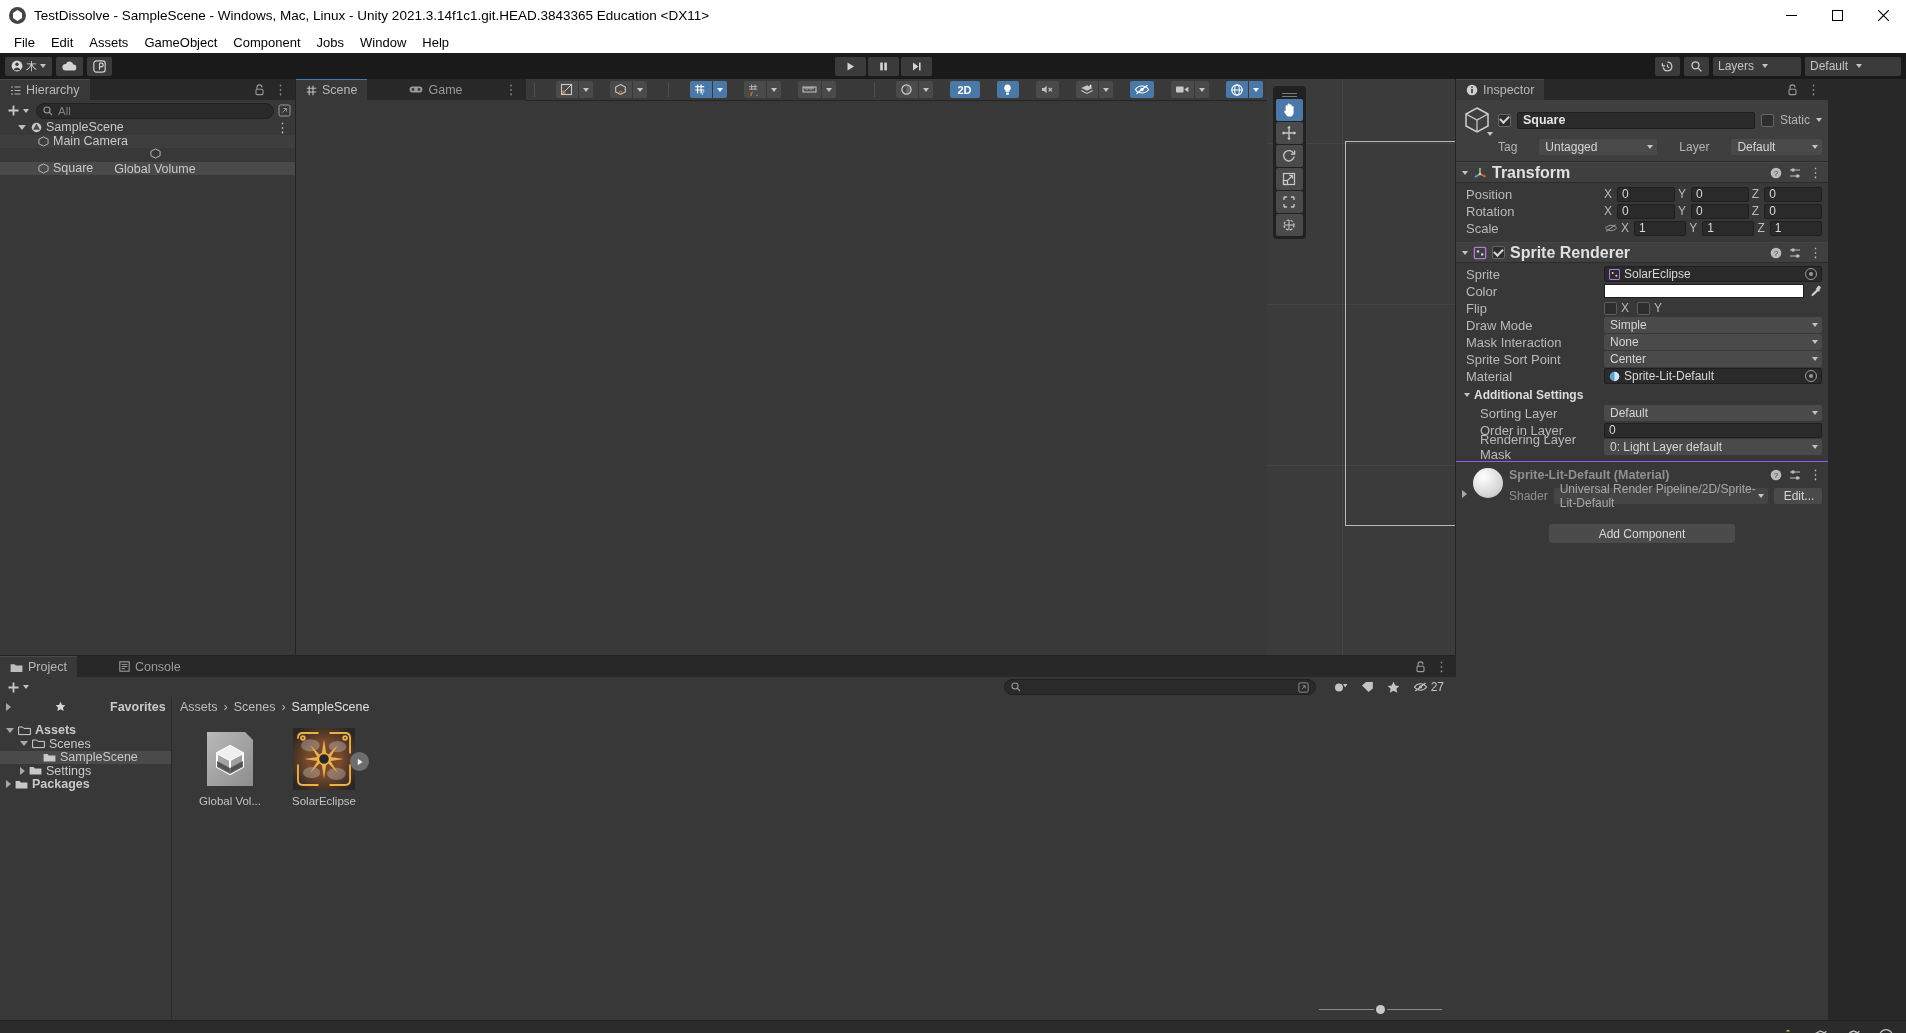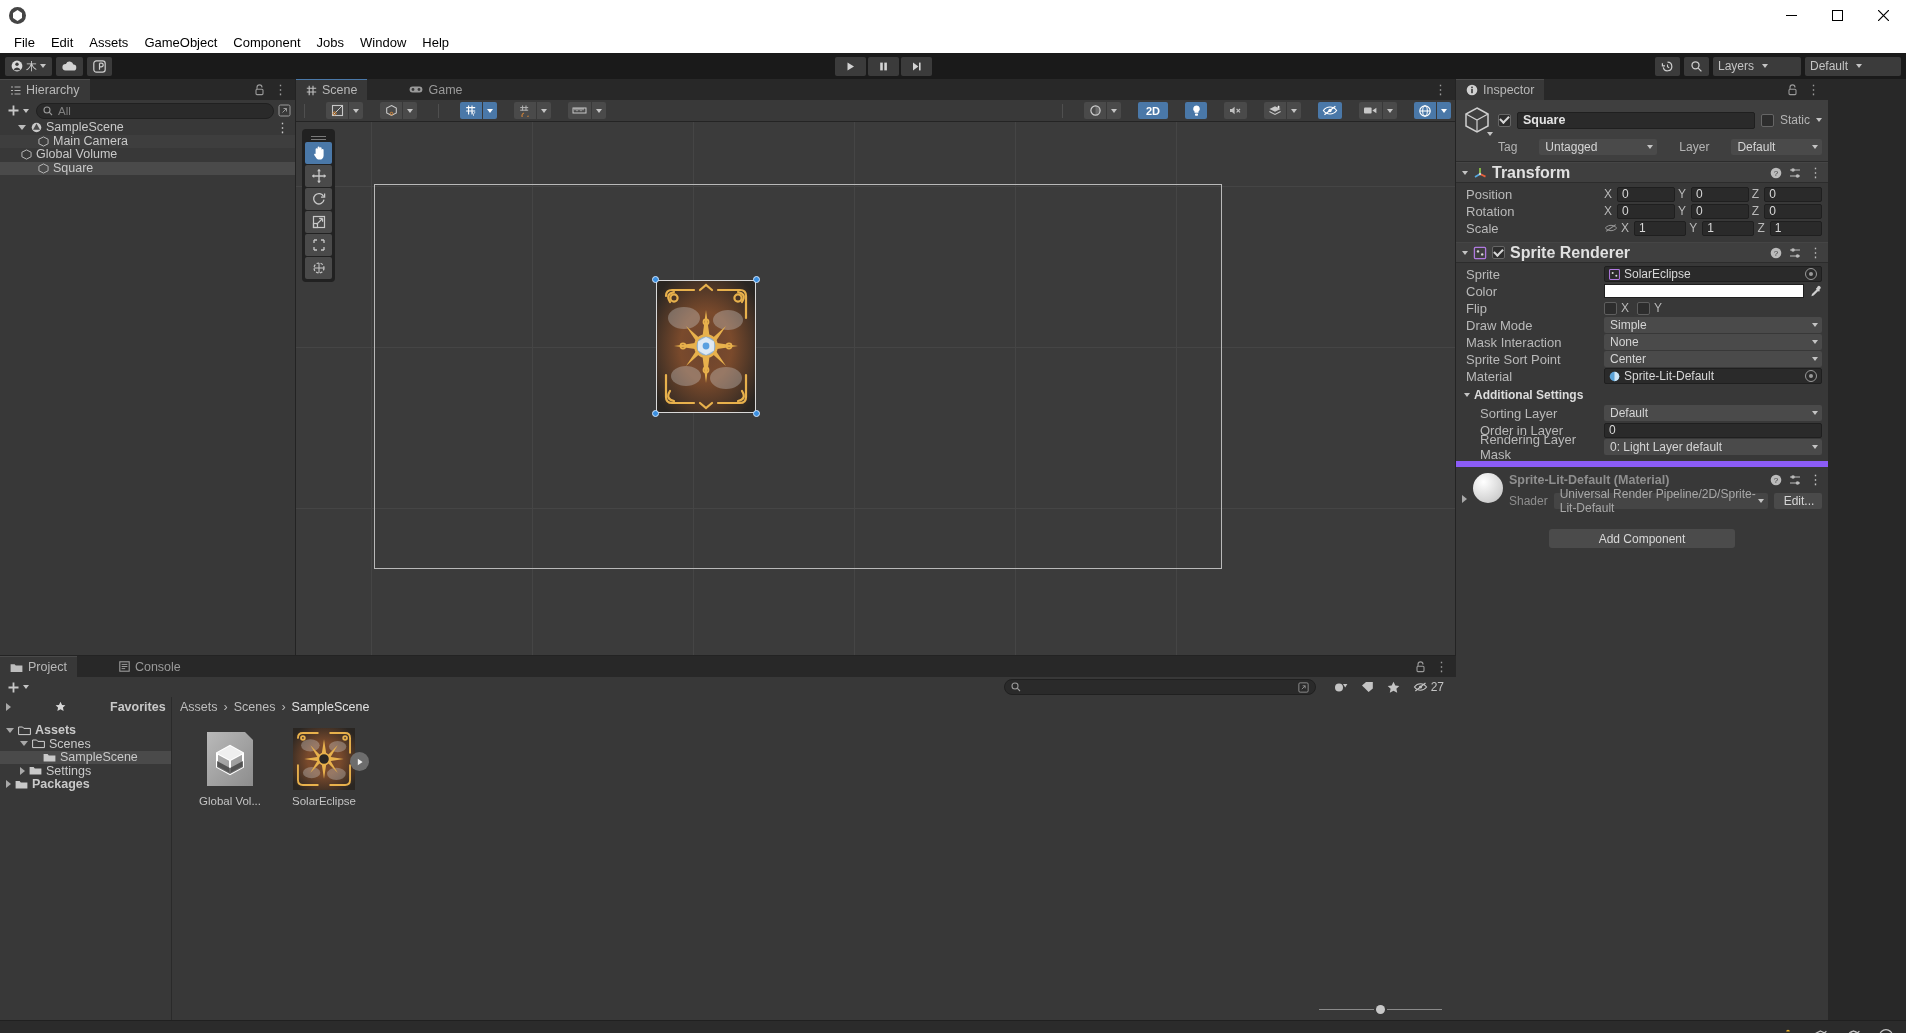--- a/index.html
+++ b/index.html
@@ -100,21 +100,21 @@
   .h-row {
     height: 13.5px; display: flex; align-items: center; gap: 4px;
     font-size: 12.5px; color: #c9c9c9; padding-right: 6px; line-height: 13.5px;
   }
   .h-row.alt { background: #3e3e3e; }
   .h-row.selected { background: #4a4a4a; }
   .h-arrow { width: 0;height:0;border-left:4px solid transparent;border-right:4px solid transparent;border-top:5px solid #bbb; margin-right:1px; }
   .cube-ico { width:11px; height:11px; flex:none; }
 
   
-  #sceneview { flex: 1; display: flex; flex-direction: column; border-right:1px solid #232323;}
+  #sceneview { flex: 1; display: flex; flex-direction: row; border-right:1px solid #232323;}
   .scene-toolbar {
     height: 22px; background: #393939; display: flex; align-items: center;
     padding: 0 4px; gap: 17px; flex: none; border-bottom:1px solid #242424;
   }
   .st-btn {
     height: 17px; min-width: 22px; background: #4a4a4a; border-radius: 2px;
     display: flex; align-items: center; justify-content: center; padding: 0 4px;
     color: #c8c8c8; font-size: 11px;
   }
   .st-btn.on { background: #4a78a8; color: #fff; }
@@ -188,21 +188,21 @@
   }
   .objfield {
     flex:1; height:16px; background:#2a2a2a; border:1px solid #1f1f1f; border-radius:2px;
     display:flex; align-items:center; padding:0 4px; gap:4px; font-size:12px; color:#d8d8d8;
   }
   .radio-o { width:12px;height:12px;border-radius:50%;border:1.5px solid #9a9a9a; position:relative; flex:none;}
   .radio-o::after{content:"";position:absolute;left:3px;top:3px;width:4px;height:4px;border-radius:50%;background:#9a9a9a;}
   .colorfield { flex:1; height:14px; background:#ffffff; border:1px solid #1f1f1f; }
   .flipbox { width:13px;height:13px;background:#2d2d2d;border:1px solid #5e5e5e;border-radius:2px;flex:none;}
   .sub-head { display:flex; align-items:center; gap:4px; font-weight:bold; font-size:12px; color:#dcdcdc; margin:4px 0 3px 2px;}
-  .matblock { border-top:6px solid #8b5cf6; padding:6px; display:flex; gap:6px; align-items:flex-start; }
+  .matblock { border-top:1px solid #8b5cf6; padding:6px; display:flex; gap:6px; align-items:flex-start; }
   .matsphere { width:30px;height:30px;border-radius:50%;background:radial-gradient(circle at 35% 30%, #ffffff, #d8d8d8 60%, #bcbcbc); flex:none;}
   .addcomp {
     margin: 14px auto 0 auto; width: 186px; height: 19px; background: #4b4b4b;
     border-radius: 3px; display: flex; align-items: center; justify-content: center;
     font-size: 12px; color: #d8d8d8;
   }
 
   
   #bottom { height: 365px; display:flex; flex-direction:column; border-top:1px solid #232323; }
   .p-toolbar { height:20px; background:#383838; display:flex; align-items:center; padding:0 4px; gap:6px; flex:none;}
@@ -229,20 +229,21 @@
     padding: 0 12px; gap:0; border-top:1px solid #202020;
   }
   #statusbar .sb-icons { margin-left:auto; display:flex; align-items:center; gap:16px; }
   svg { display:block; }
 </style>
 </head>
 <body>
 
 <div id="titlebar">
   <div class="app-icon"></div>
+  <div class="title">TestDissolve - SampleScene - Windows, Mac, Linux - Unity 2021.3.14f1c1.git.HEAD.3843365 Education &lt;DX11&gt;</div>
   <div class="spacer"></div>
   <div class="winbtns">
     <div class="winbtn">
       <svg width="11" height="11" viewBox="0 0 11 11">
           <rect x="0" y="5" width="11" height="1" fill="#000"></rect>
         </svg>
     </div>
     <div class="winbtn">
       <svg width="11" height="11" viewBox="0 0 11 11">
           <rect x="0.5" y="0.5" width="10" height="10" fill="none" stroke="#000"></rect>
@@ -387,21 +388,21 @@
             <span>SampleScene</span>
             <span class="spacer"></span>
             <span class="kebab">⋮</span>
           </div>
           <div class="h-row alt" style="padding-left:38px;">
             <svg class="cube-ico" viewBox="0 0 12 12">
                 <path d="M6 1 L11 3.5 V8.5 L6 11 L1 8.5 V3.5 Z" fill="none" stroke="#c0c0c0" stroke-width="1"></path>
               </svg>
             <span>Main Camera</span>
           </div>
-          <div class="h-row" style="padding-left:21px;">
+          <div class="h-row" style="padding-left:21px;flex-direction:column;">
             <svg class="cube-ico" viewBox="0 0 12 12">
                 <path d="M6 1 L11 3.5 V8.5 L6 11 L1 8.5 V3.5 Z" fill="none" stroke="#c0c0c0" stroke-width="1"></path>
               </svg>
             <span>Global Volume</span>
           </div>
           <div class="h-row selected" style="padding-left:38px;">
             <svg class="cube-ico" viewBox="0 0 12 12">
                 <path d="M6 1 L11 3.5 V8.5 L6 11 L1 8.5 V3.5 Z" fill="none" stroke="#c0c0c0" stroke-width="1"></path>
               </svg>
             <span>Square</span>

